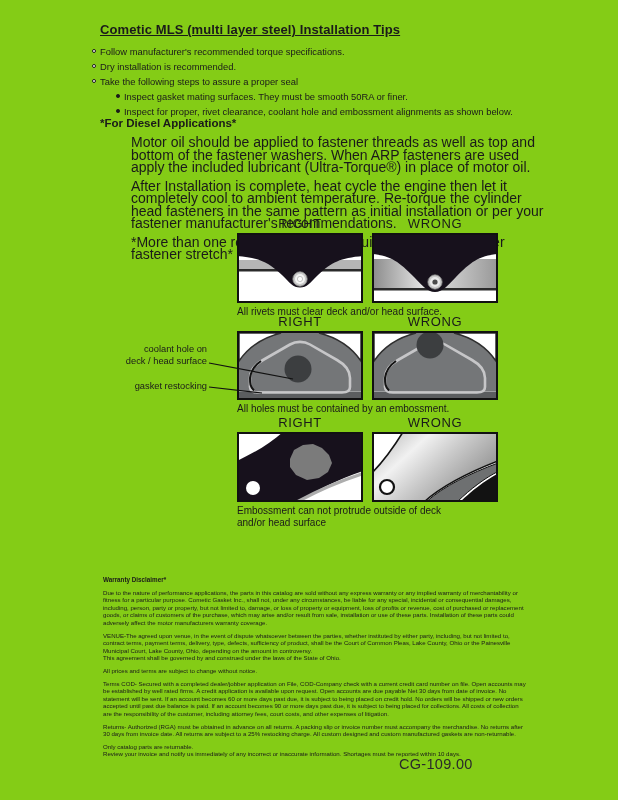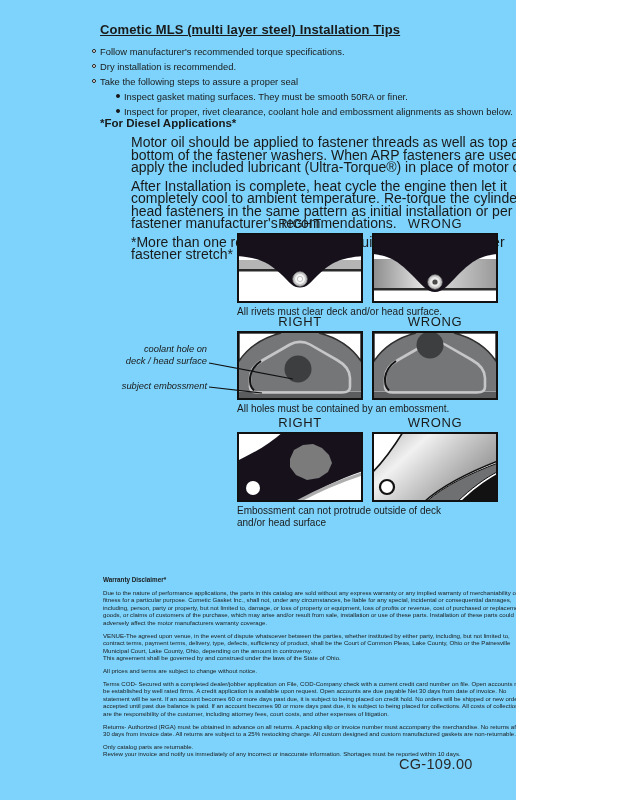--- a/index.html
+++ b/index.html
@@ -1,18 +1,18 @@
 <!DOCTYPE html>
 <html><head>
 <meta charset="utf-8">
 <style>
   * { margin:0; padding:0; box-sizing:border-box; }
   html,body { background:#ffffff; }
   .page {
-    position:relative; width:516px; height:800px; background:#7dd3fc;
+    position:relative; width:618px; height:800px; background:#84cc16;
     font-family:"Liberation Sans", sans-serif; color:#1a1a1a; overflow:hidden;
   }
   .title {
     position:absolute; left:100px; top:22px; width:460px;
     font-size:13px; font-weight:bold; text-decoration:underline; letter-spacing:.1px;
   }
   .tips { position:absolute; left:100px; top:44px; width:452px; font-size:9.4px; }
   .bullet { position:relative; line-height:15px; }
   .bullet .mk {
     position:absolute; left:-8px; top:5px; width:4px; height:4px;
@@ -26,21 +26,21 @@
   .diagrams { position:absolute; left:237px; top:215px; width:262px; height:330px; }
   .diag-row { position:absolute; left:0; width:261px; }
   .row1 { top:2px; } .row2 { top:100px; } .row3 { top:201px; }
   .diag-heads { display:flex; gap:9px; }
   .diag-heads div { width:126px; text-align:center; font-size:13px; letter-spacing:.6px; line-height:14px; }
   .diag-panels { display:flex; gap:9px; margin-top:2px; }
   .diag-panels svg { display:block; }
   .diag-caption { margin-top:3px; font-size:10px; line-height:11.5px; white-space:pre-line; }
   .diag-labels {
     position:absolute; left:110px; width:97px; text-align:right;
-    font-size:9.3px; line-height:11.5px; white-space:pre-line;font-style:italic;
+    font-size:9.3px; line-height:11.5px; white-space:pre-line;
   }
   .lbl-coolant { top:344px; }
   .lbl-emboss  { top:381px; }
   .leader-overlay { position:absolute; left:205px; top:356px; pointer-events:none; }
   .disclaimer { position:absolute; left:103px; top:576px; width:425px; font-size:6.1px; line-height:7.6px; }
   .disclaimer h3 { font-size:6.3px; font-weight:bold; margin-bottom:3px; }
   .disclaimer p { margin-bottom:2.5px; }
   .disclaimer p.gap { margin-top:5px; }
   .disclaimer p.m0 { margin-bottom:0; }
   .code { position:absolute; left:399px; top:756px; font-size:14.5px; letter-spacing:.3px; color:#2a2a2a; }
@@ -176,21 +176,21 @@
           <rect x="1" y="1" width="124" height="68" fill="none" stroke="#111111" stroke-width="2"></rect>
         </svg>
       </div>
       <div class="diag-caption">Embossment can not protrude outside of deck
 and/or head surface</div>
     </div>
   </div>
 
   <div class="diag-labels lbl-coolant">coolant hole on
 deck / head surface</div>
-  <div class="diag-labels lbl-emboss">subject embossment</div>
+  <div class="diag-labels lbl-emboss">gasket restocking</div>
   <svg class="leader-overlay" width="95" height="42">
     <line x1="4" y1="7" x2="88" y2="23" stroke="#111111" stroke-width="1.2"></line>
     <line x1="4" y1="31" x2="57" y2="37" stroke="#111111" stroke-width="1.2"></line>
   </svg>
 
   <div class="disclaimer">
     <h3>Warranty Disclaimer*</h3>
     <p class="gap">Due to the nature of performance applications, the parts in this catalog are sold without any express warranty or any implied warranty of merchantability or fitness for a particular purpose.  Cometic Gasket Inc., shall not, under any circumstances, be liable for any special, incidental or consequential damages, including, person, party or property, but not limited to, damage, or loss of property or equipment, loss of profits or revenue, cost of purchased or replacement goods, or claims of customers of the purchase, which may arise and/or result from sale, installation or use of these parts.  Installation of these parts could adversely affect the motor manufacturers warranty coverage.</p>
     <p class="gap m0">VENUE-The agreed upon venue, in the event of dispute whatsoever between the parties, whether instituted by either party, including, but not limited to, contract terms, payment terms, delivery, type, defects, sufficiency of product, shall be the Court of Common Pleas, Lake County, Ohio or the Painesville Municipal Court, Lake County, Ohio, depending on the amount in controversy.</p>
     <p>This agreement shall be governed by and construed under the laws of the State of Ohio.</p>

